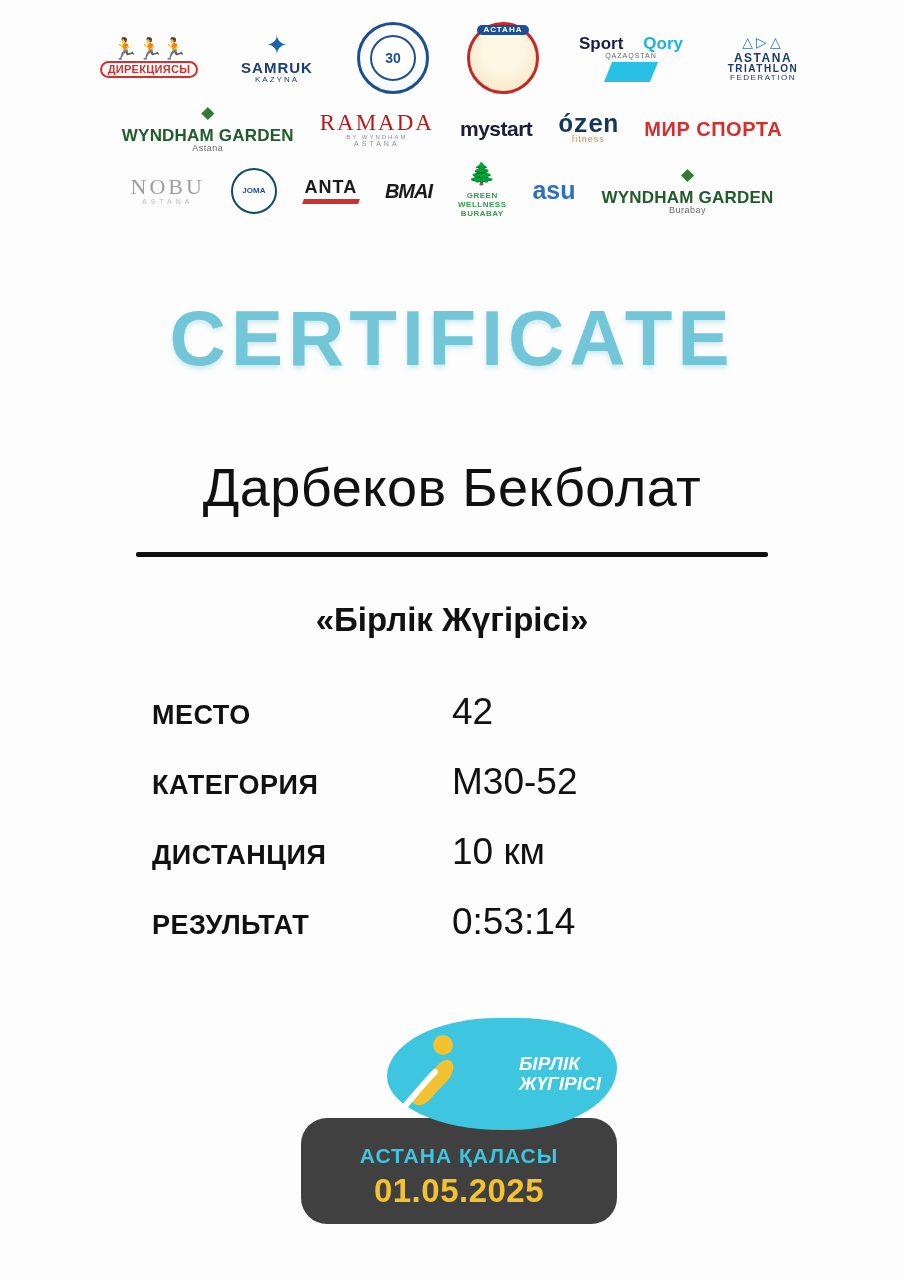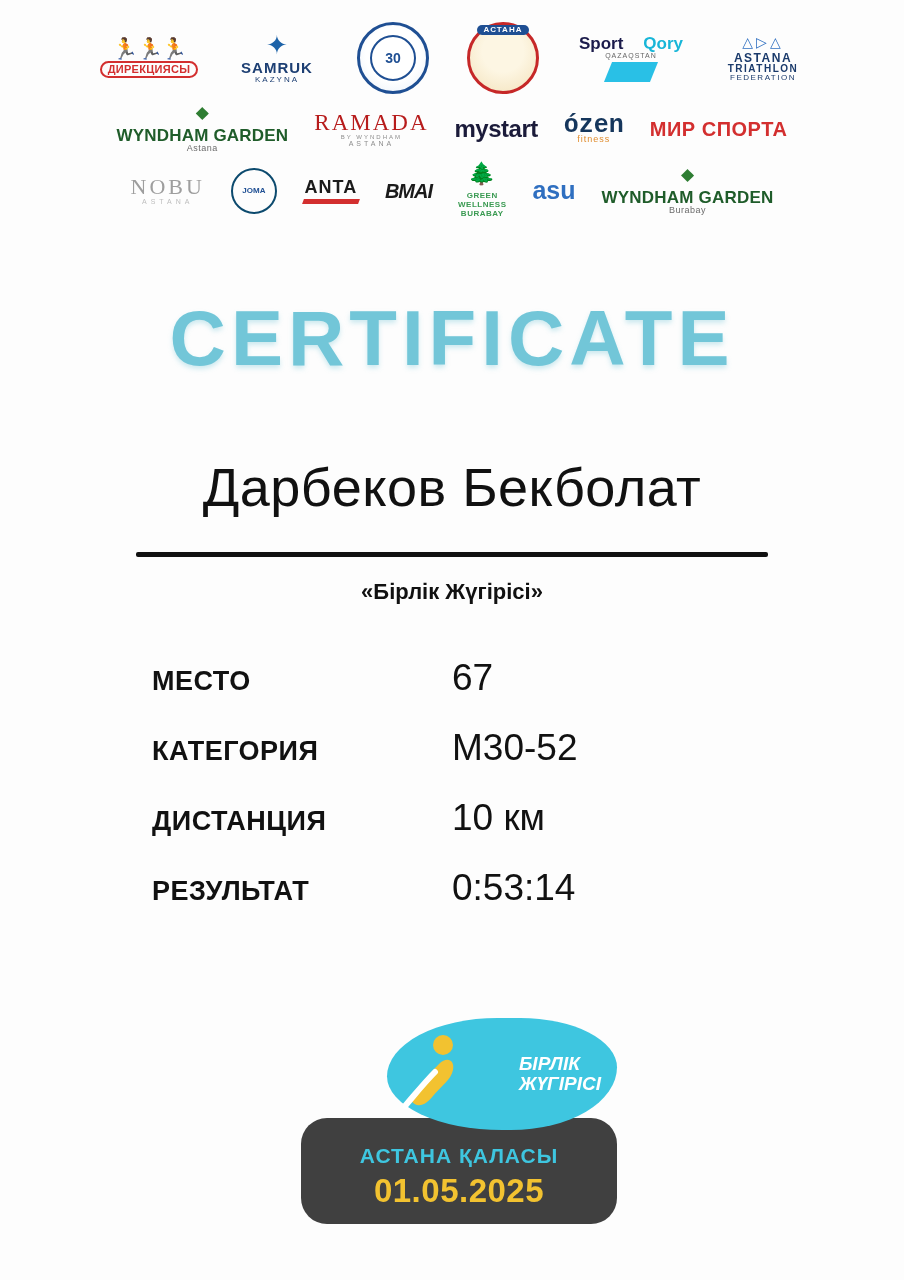--- a/index.html
+++ b/index.html
@@ -108,21 +108,21 @@
   
   .lg-wyndham { display: flex; align-items: center; gap: 6px; }
   .lg-wyndham .mark { color: #2e7d32; font-size: 17px; }
   .lg-wyndham .wname { font-size: 17px; font-weight: bold; color: #1f5c2a; letter-spacing: .2px;}
   .lg-wyndham .wsub { font-size: 9px; color: #6b6b6b; letter-spacing: .5px;}
   .lg-ramada .rname {
     font-size: 23px; color: #b71c1c; font-family: "Liberation Serif", serif; letter-spacing: 2px;
   }
   .lg-ramada .rsub1 { font-size: 6px; color:#8d8d8d; letter-spacing: 2px;}
   .lg-ramada .rsub2 { font-size: 7px; color:#8d8d8d; letter-spacing: 3px;}
-  .lg-mystart { font-size: 24px; font-weight: bold; color: #1b1b3a; letter-spacing: -.5px;}
+  .lg-mystart { font-size: 21px; font-weight: bold; color: #1b1b3a; letter-spacing: -.5px;}
   .lg-ozen .oname { font-size: 25px; font-weight: bold; color: #15365c; font-family: Liberation Mono, monospace; }
   .lg-ozen .osub { font-size: 9px; color: #e08d2f; letter-spacing: 1px; margin-top:-3px;}
   .lg-mir { font-size: 20px; font-weight: bold; color: #d32f2f; letter-spacing: .5px;}
 
   
   .lg-nobu .nname {
     font-size: 22px; color: #9e9e9e; font-family: "Liberation Serif", serif; letter-spacing: 3px;
   }
   .lg-nobu .nsub { font-size: 7px; color: #bdbdbd; letter-spacing: 4px; }
   .lg-joma .jc {
@@ -157,22 +157,22 @@
     letter-spacing: .5px;
   }
   .divider {
     margin-top: 34px;
     width: 632px;
     height: 5px;
     background: #111;
     border-radius: 2px;
   }
   .event-name {
-    margin-top: 22px;
-    font-size: 22px;
+    margin-top: 44px;
+    font-size: 33px;
     font-weight: bold;
     color: #111;
   }
 
   
   .results {
     margin-top: 52px;
     width: 600px;
     display: grid;
     grid-template-columns: 300px 300px;
@@ -359,21 +359,21 @@
   </div>
 
   <div class="title">CERTIFICATE</div>
 
   <div class="athlete-name">Дарбеков Бекболат</div>
   <div class="divider"></div>
   <div class="event-name">«Бірлік Жүгірісі»</div>
 
   <div class="results">
     <div class="res-label">МЕСТО</div>
-    <div class="res-value">67</div>
+    <div class="res-value">42</div>
 
     <div class="res-label">КАТЕГОРИЯ</div>
     <div class="res-value">М30-52</div>
 
     <div class="res-label">ДИСТАНЦИЯ</div>
     <div class="res-value">10 км</div>
 
     <div class="res-label">РЕЗУЛЬТАТ</div>
     <div class="res-value">0:53:14</div>
   </div>

